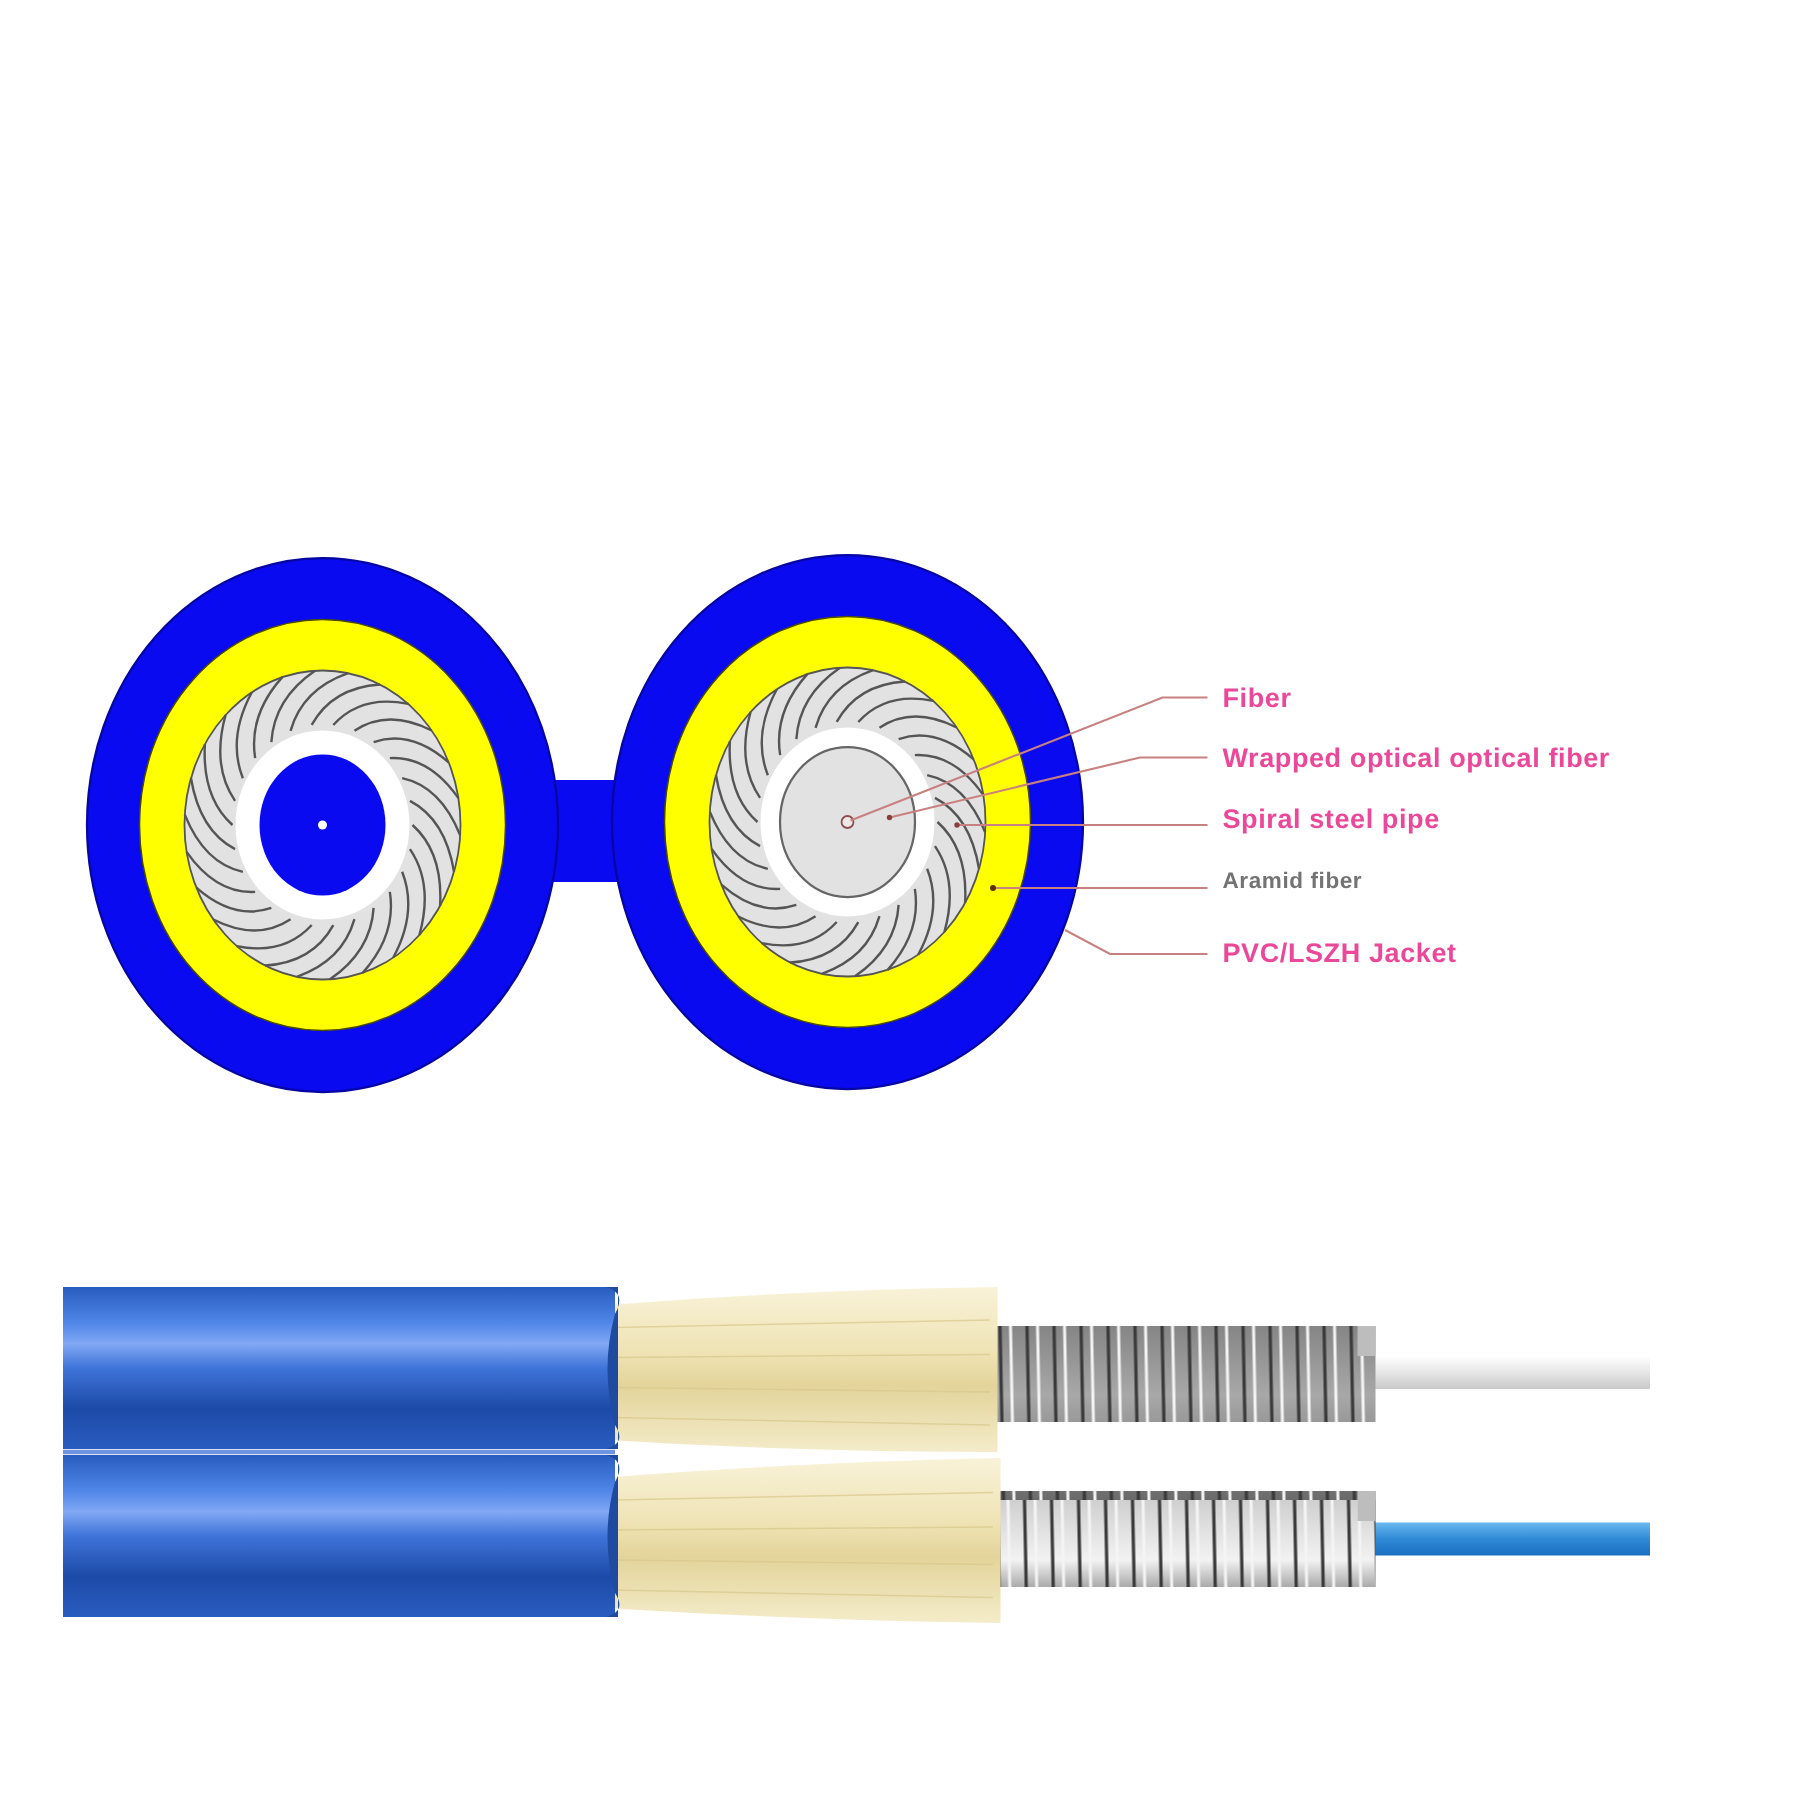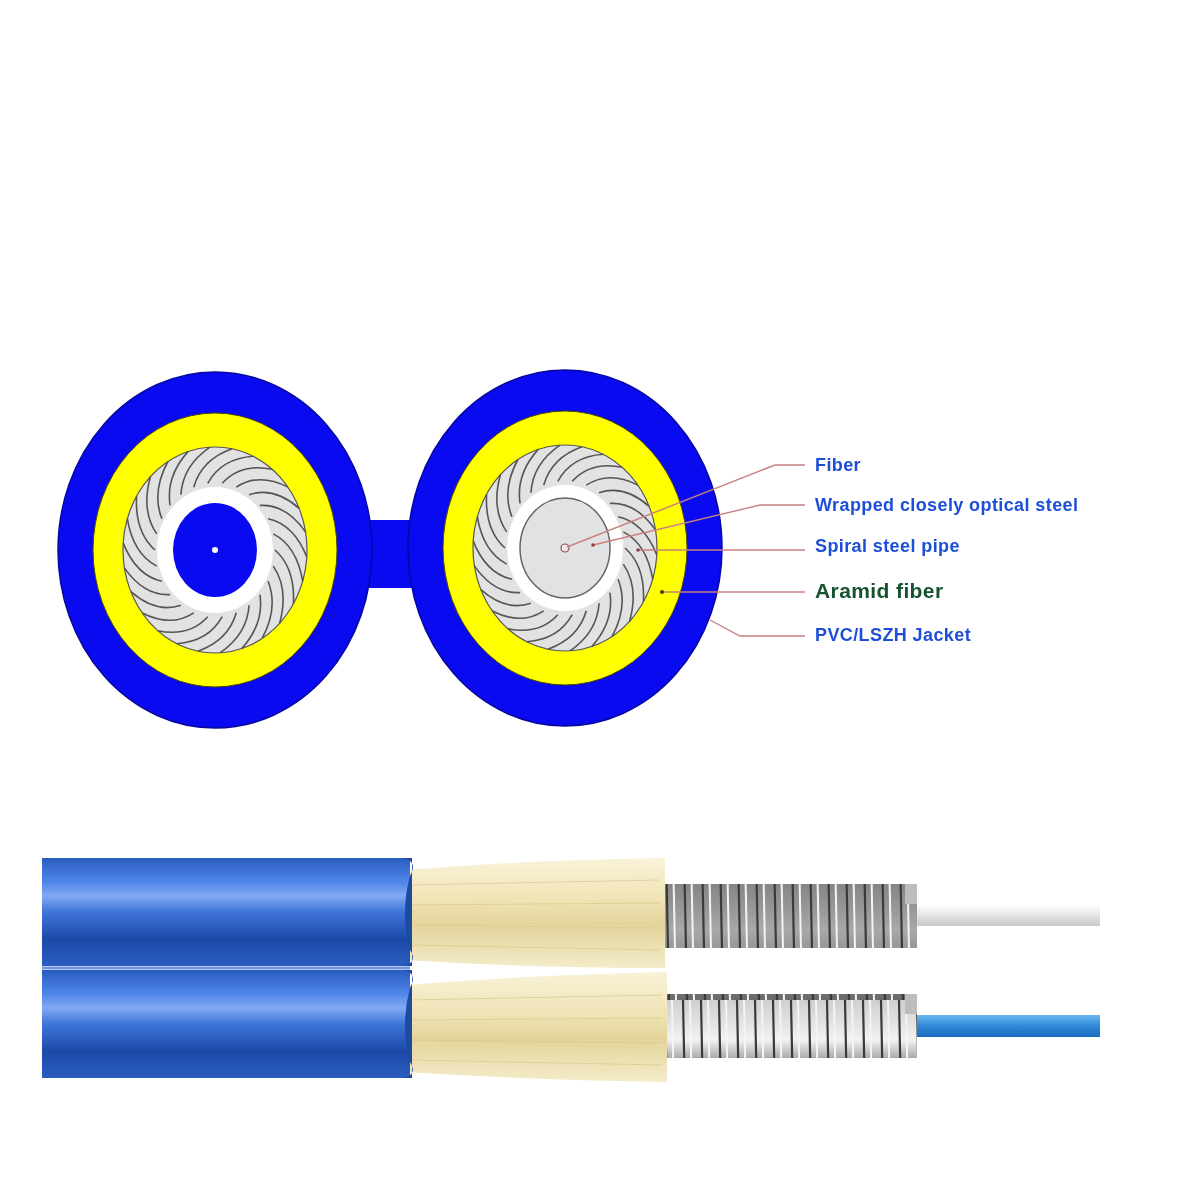--- a/index.html
+++ b/index.html
@@ -1,21 +1,21 @@
 <!DOCTYPE html>
 <html><head>
 <meta charset="utf-8">
 <style>
   html, body { margin: 0; padding: 0; background: #ffffff; }
   body { width: 1200px; height: 1200px; position: relative; overflow: hidden;
          font-family: "Liberation Sans", sans-serif; }
   #diagram { position: absolute; left: 0; top: 0; width: 1200px; height: 1200px; }
-  .label { position: absolute; left: 815px; color: #1d4ed8; font-weight: bold;
+  .label { position: absolute; left: 815px; color: #ec4899; font-weight: bold;
            font-size: 18px; letter-spacing: 0.4px; white-space: nowrap; }
-  .label.big { font-size: 21px; color: #14532d; }
+  .label.big { font-size: 15px; color: #737373; }
 </style>
 </head>
 <body>
 
 <svg id="diagram" viewBox="0 0 1200 1200" xmlns="http://www.w3.org/2000/svg">
   <defs>
     <linearGradient id="jacketGrad" x1="0" y1="0" x2="0" y2="1">
       <stop offset="0" stop-color="#2a5cc0"></stop>
       <stop offset="0.22" stop-color="#4f86e8"></stop>
       <stop offset="0.35" stop-color="#82a8f5"></stop>
@@ -127,16 +127,16 @@
         <line x1="410" y1="1060" x2="662" y2="1065"></line>
       </g>
       <rect x="42" y="970" width="368" height="108" fill="url(#jacketGrad)"></rect>
       <path d="M404 970 Q418 974 410 988 Q400 1024 410 1062 Q418 1074 404 1078 L412 1078 L412 970 Z" fill="#1e4aa0"></path>
     </g>
     <line x1="42" y1="968" x2="410" y2="968" stroke="#6e94e0" stroke-width="3"></line>
   </g>
 </svg>
 
 <div class="label" style="top:455px">Fiber</div>
-<div class="label" style="top:495px">Wrapped closely optical steel</div>
+<div class="label" style="top:495px">Wrapped optical optical fiber</div>
 <div class="label" style="top:536px">Spiral steel pipe</div>
 <div class="label big" style="top:579px">Aramid fiber</div>
 <div class="label" style="top:625px">PVC/LSZH Jacket</div>
 
 </body></html>

